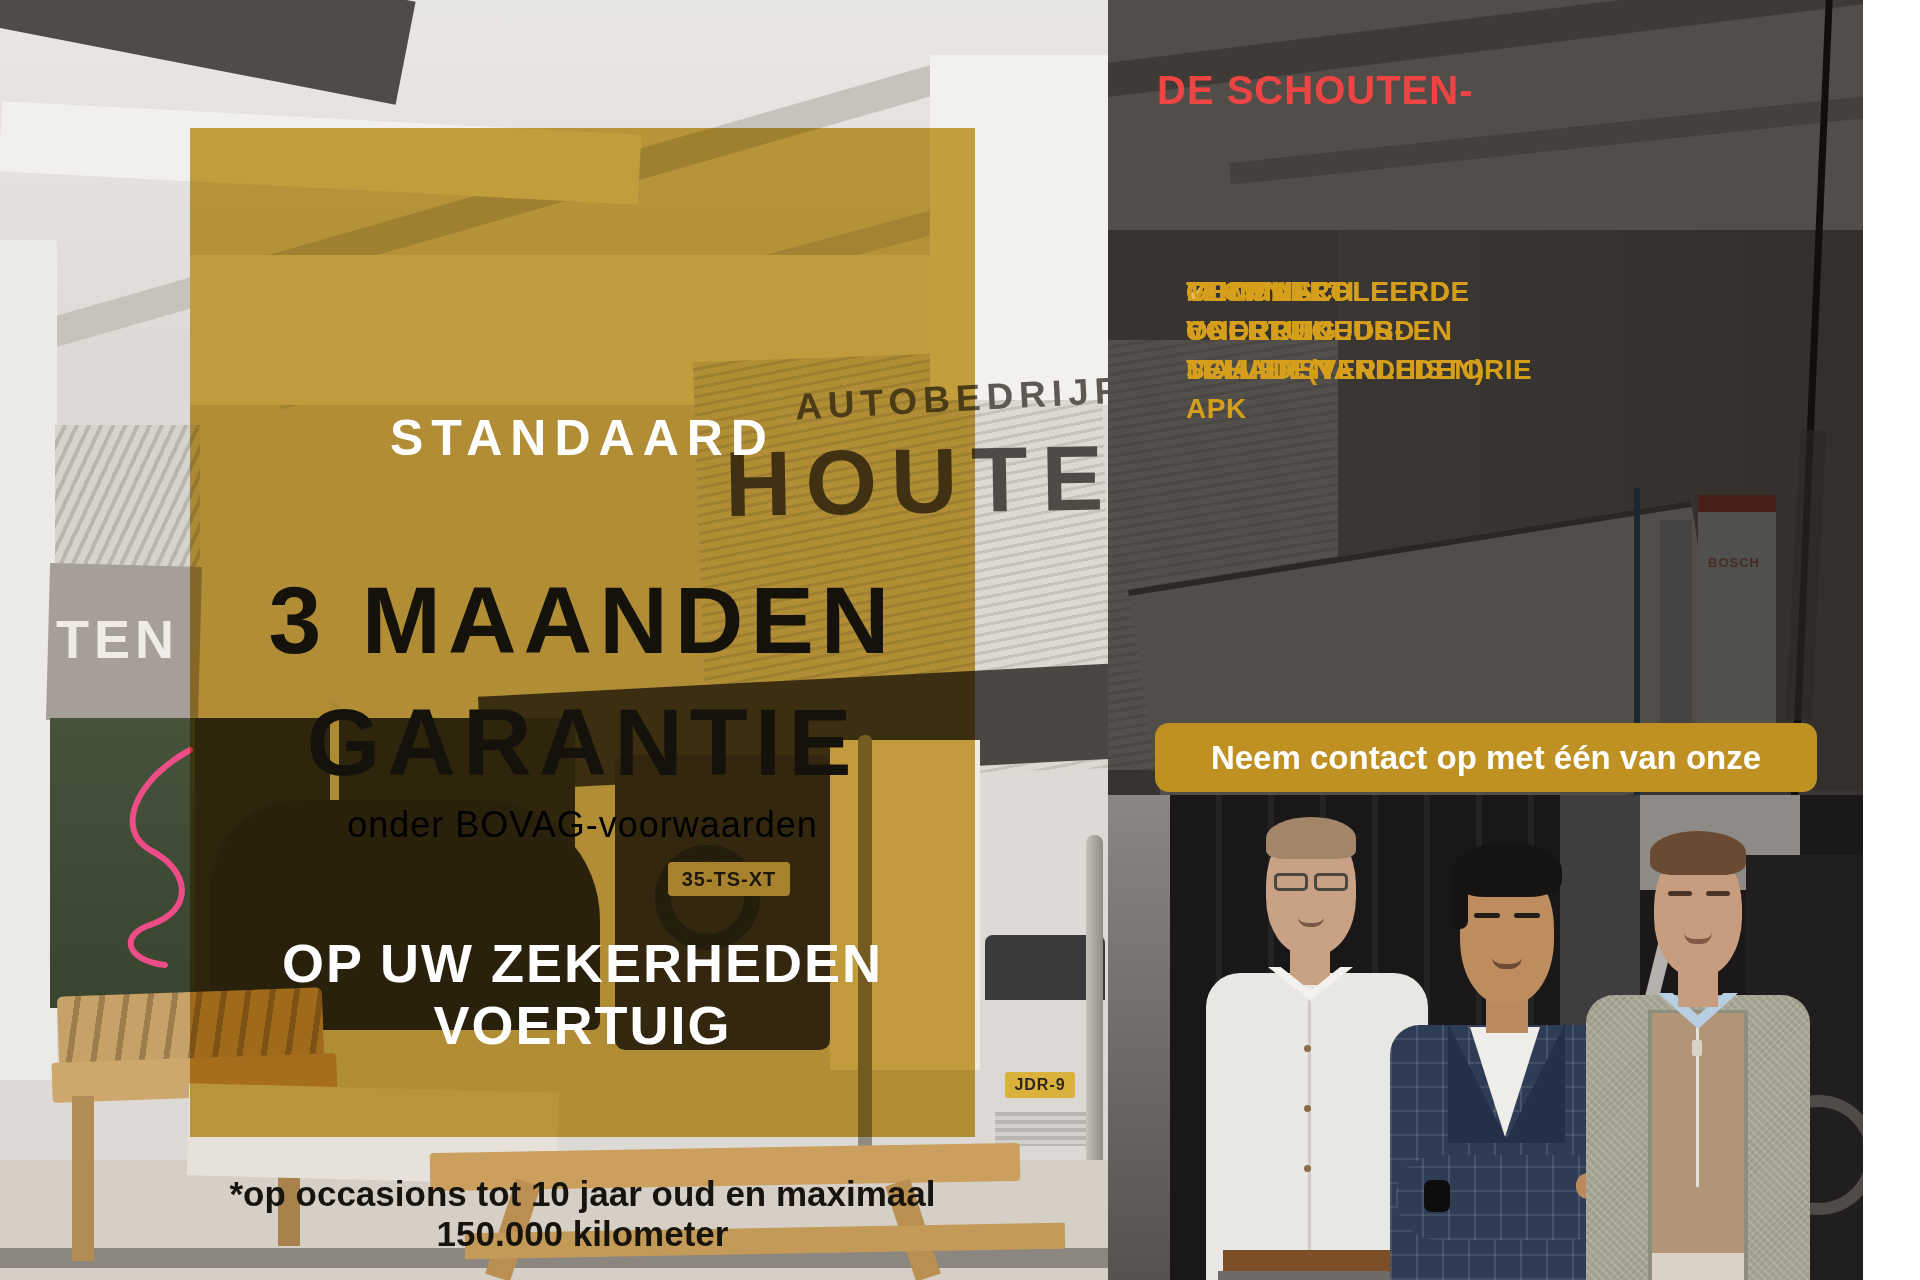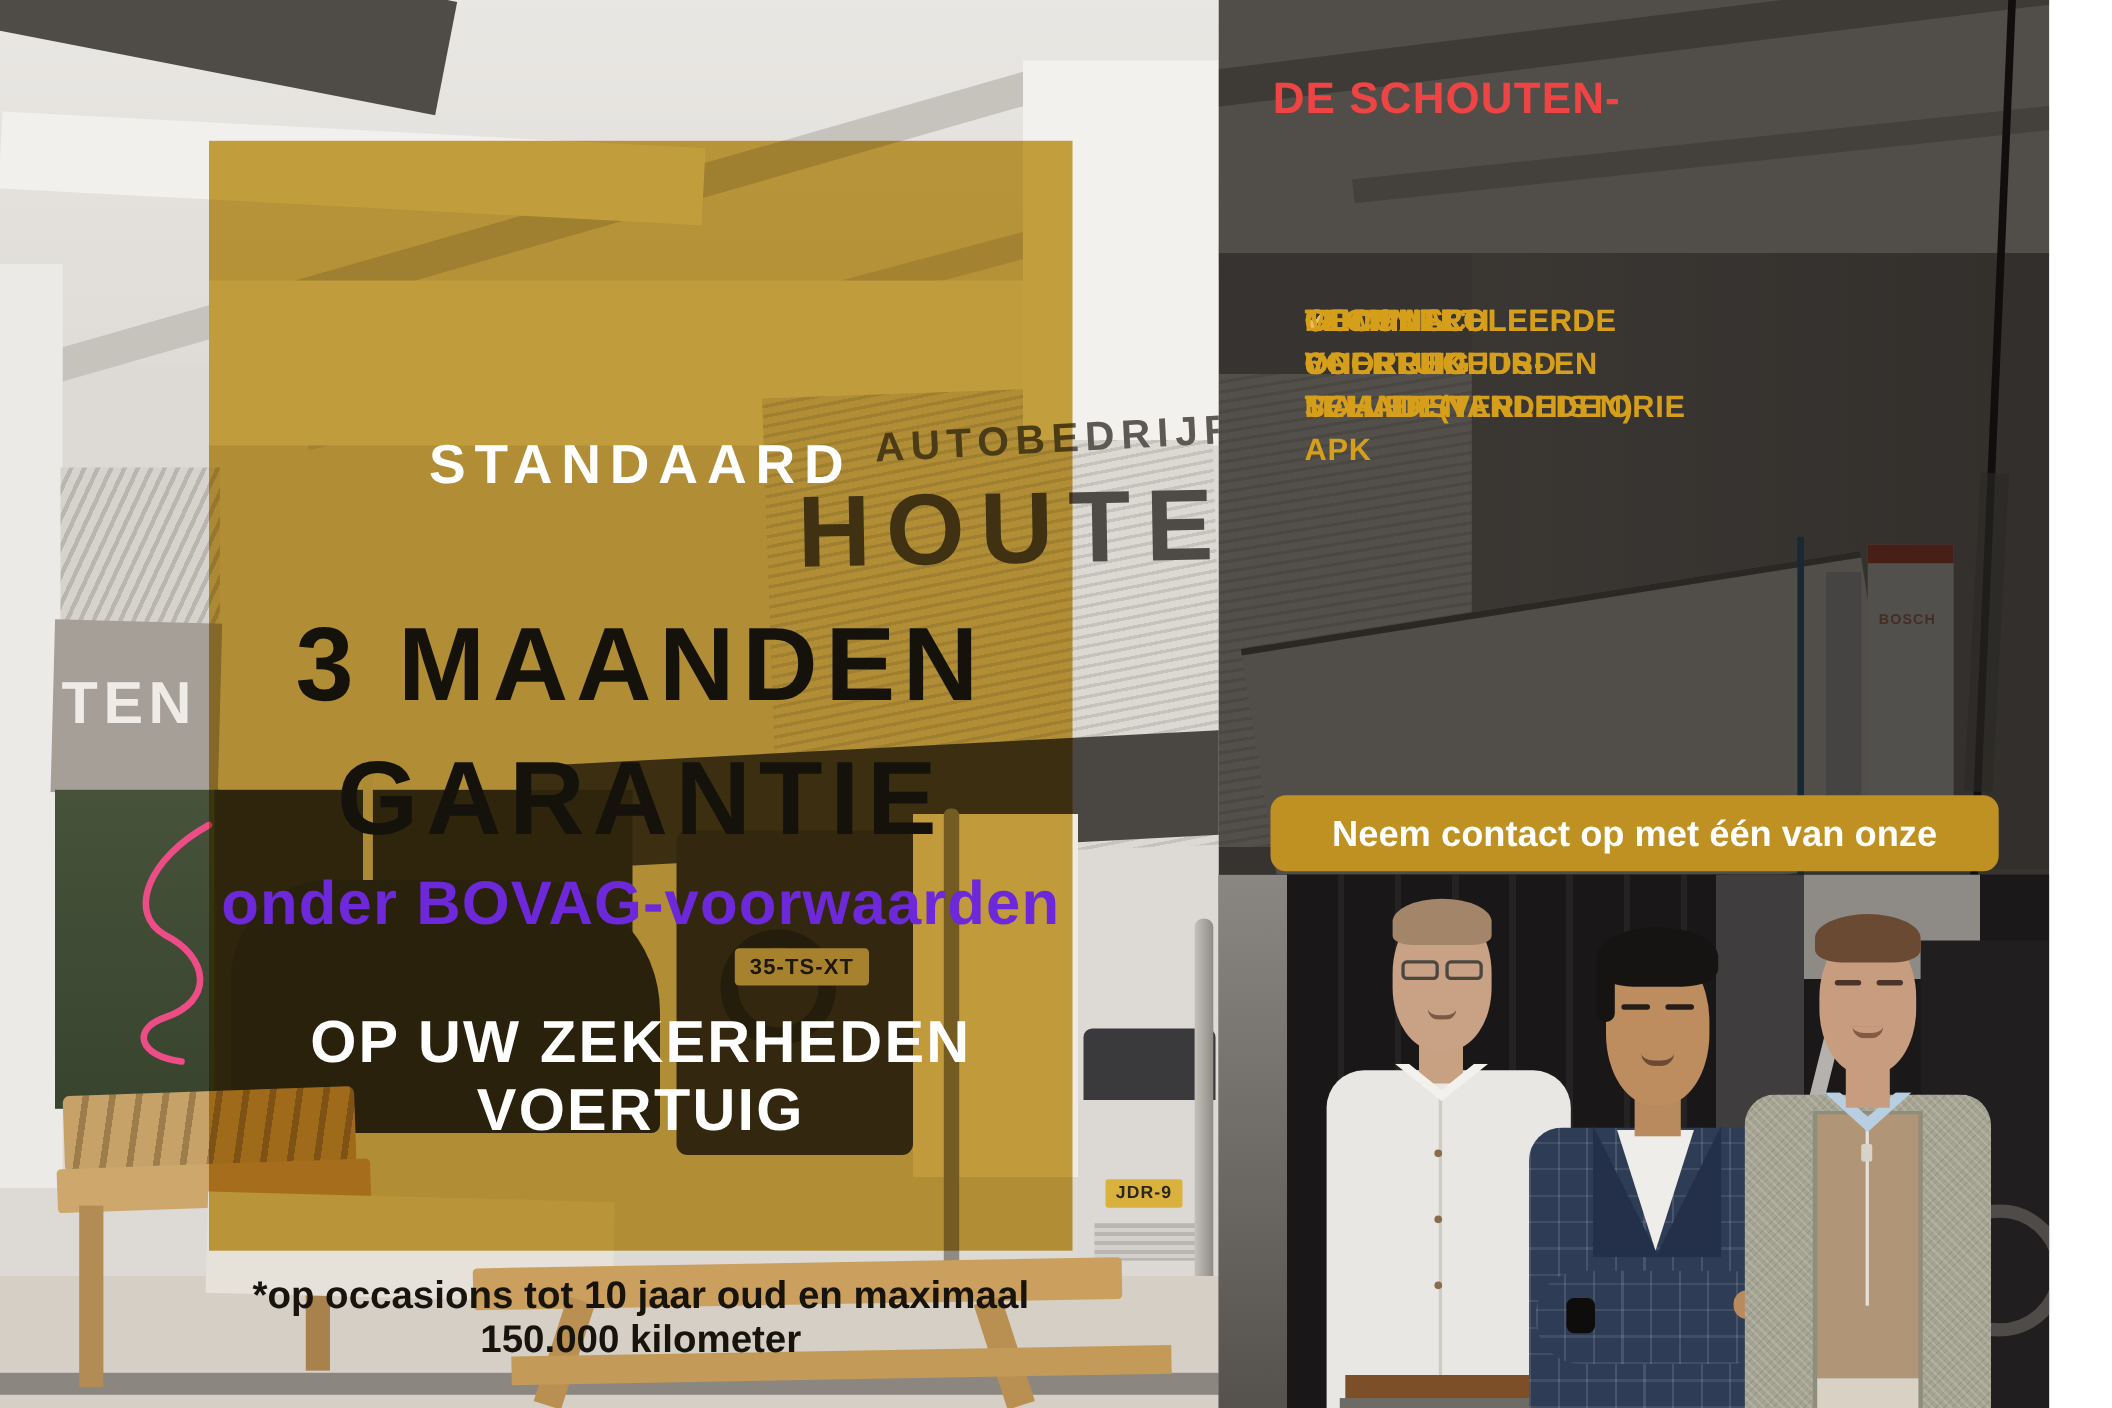--- a/index.html
+++ b/index.html
@@ -4,25 +4,25 @@
 <style>
   html,body{margin:0;padding:0;background:#ffffff;}
   #canvas{position:relative;width:1920px;height:1280px;overflow:hidden;isolation:isolate;
           font-family:"Liberation Sans",sans-serif;-webkit-font-smoothing:antialiased;}
   #canvas *{position:absolute;box-sizing:border-box;}
   .layer{overflow:hidden;}
   
   .gold-ov{mix-blend-mode:multiply;}
   .dark-ov{mix-blend-mode:multiply;}
   
-  .badge-text{left:190px;top:112px;width:785px;height:899px;}
+  .badge-text{left:190px;top:128px;width:785px;height:899px;}
   .badge-text > div{left:0;width:100%;text-align:center;}
   .std{top:281px;font-size:50px;font-weight:800;letter-spacing:8px;color:#ffffff;}
   .big{font-size:95px;font-weight:800;letter-spacing:7px;color:#15120c;}
-  .bovag{top:676px;font-size:56px;font-weight:700;letter-spacing:1px;color:#6d28d9;}
+  .bovag{top:676px;font-size:36px;font-weight:400;letter-spacing:1px;color:#000000;}
   .aange{font-size:54px;font-weight:800;letter-spacing:2px;color:#ffffff;}
   .discl{top:1046px;font-size:35px;font-weight:600;color:#17140e;}
   
   .heading{left:1157px;top:64px;width:560px;color:#ef4444;font-size:40px;line-height:53px;
            font-weight:800;letter-spacing:1px;}
   .checklist{left:1186px;top:272px;width:500px;}
   .check-item{position:relative;display:flex;gap:15px;margin-bottom:30px;align-items:flex-start;}
   .check-item .mk{position:relative;flex:0 0 auto;font-size:30px;line-height:39px;color:#E8C05A;font-weight:400;}
   .check-item .tx{position:relative;font-size:28px;line-height:39px;font-weight:700;
                   letter-spacing:.6px;color:#D69F1B;max-width:450px;}

